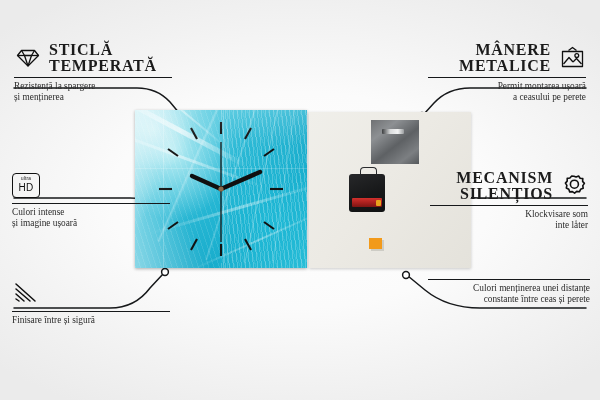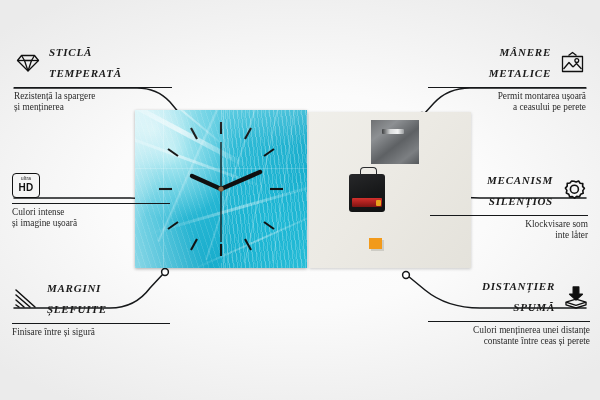--- a/index.html
+++ b/index.html
@@ -40,27 +40,26 @@
     align-items: center;
     gap: 7px;
     min-height: 30px;
   }
   .feature.right .feat-head {
     flex-direction: row-reverse;
   }
   .feat-title {
     font-family: "Liberation Serif", serif;
     font-weight: bold;
-    font-size: 11px;
-    line-height: 21px;
+    font-size: 16px;
+    line-height: 16px;
     letter-spacing: 0.75px;
     color: #1b1b1b;
     text-transform: uppercase;
     white-space: pre-line;
-    font-style: italic;
   }
   .rule {
     height: 0;
     border-top: 1.15px solid #16181a;
     margin: 3px 0 3px 0;
   }
   .feat-sub {
     font-family: "Liberation Serif", serif;
     font-size: 9.3px;
     line-height: 11.4px;
@@ -92,21 +91,21 @@
   }
   .hd-badge .ultra {
     font-family: "Liberation Sans", sans-serif;
     font-size: 4.6px;
     letter-spacing: 0.2px;
     color: #101010;
     margin-bottom: 0.5px;
   }
   .hd-badge .hd {
     font-family: "Liberation Sans", sans-serif;
-    font-weight: bold;
+    font-weight: normal;
     font-size: 10px;
     letter-spacing: 0.2px;
     color: #101010;
   }
 
   
   #product {
     position: absolute;
     left: 135px;
     top: 110px;
@@ -375,22 +374,20 @@
       <span class="icon-box">
         <svg width="26" height="22" viewBox="0 0 26 22">
           <g stroke="#101010" stroke-width="1.5" stroke-linecap="round">
             <line x1="3" y1="2" x2="22" y2="19"></line>
             <line x1="3" y1="7" x2="17" y2="19"></line>
             <line x1="3" y1="12" x2="11" y2="19"></line>
             <line x1="3" y1="17" x2="6" y2="19"></line>
           </g>
         </svg>
       </span>
-      <span class="feat-title">MARGINI
-ȘLEFUITE</span>
     </div>
     <div class="rule"></div>
     <div class="feat-sub">Finisare între și sigură</div>
   </div>
 
   <div class="feature right" style="left:428px; top:42px;">
     <div class="feat-head">
       <span class="icon-box">
         <svg width="27" height="24" viewBox="0 0 27 24">
           <g fill="none" stroke="#101010" stroke-width="1.3" stroke-linejoin="round">
@@ -424,31 +421,18 @@
       </span>
       <span class="feat-title">MECANISM
 SILENȚIOS</span>
     </div>
     <div class="rule"></div>
     <div class="feat-sub">Klockvisare som
 inte låter</div>
   </div>
 
   <div class="feature right" style="left:428px; top:276px; width:162px;">
-    <div class="feat-head">
-      <span class="icon-box">
-        <svg width="26" height="25" viewBox="0 0 26 25">
-          <g fill="none" stroke="#101010" stroke-width="1.35" stroke-linejoin="round">
-            <path d="M10.2,2 L15.8,2 L15.8,9.2 L19.4,9.2 L13,15 L6.6,9.2 L10.2,9.2 Z" fill="#101010"></path>
-            <path d="M13,14.2 L23,17.2 L13,20.4 L3,17.2 Z"></path>
-            <path d="M3,17.2 L3,19.8 L13,23 L23,19.8 L23,17.2"></path>
-          </g>
-        </svg>
-      </span>
-      <span class="feat-title">DISTANȚIER
-SPUMĂ</span>
-    </div>
     <div class="rule"></div>
     <div class="feat-sub">Culori menținerea unei distanțe
 constante între ceas și perete</div>
   </div>
 
 </div>
 
 </body></html>

